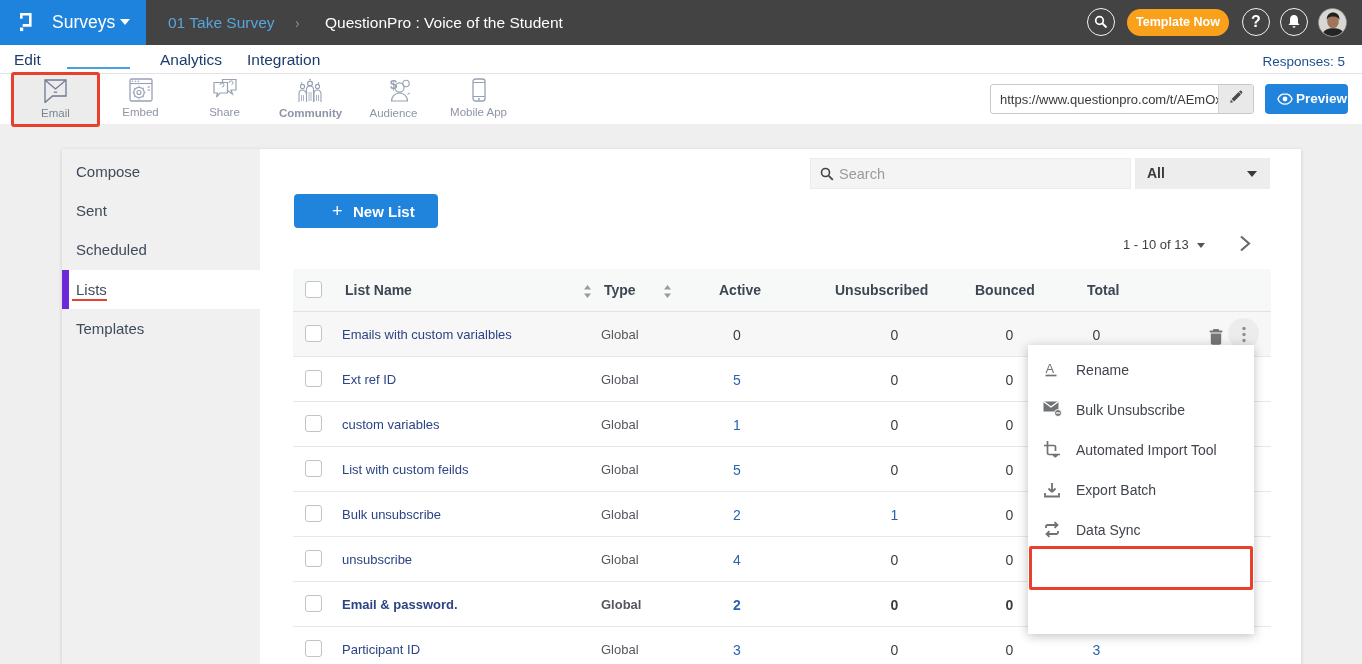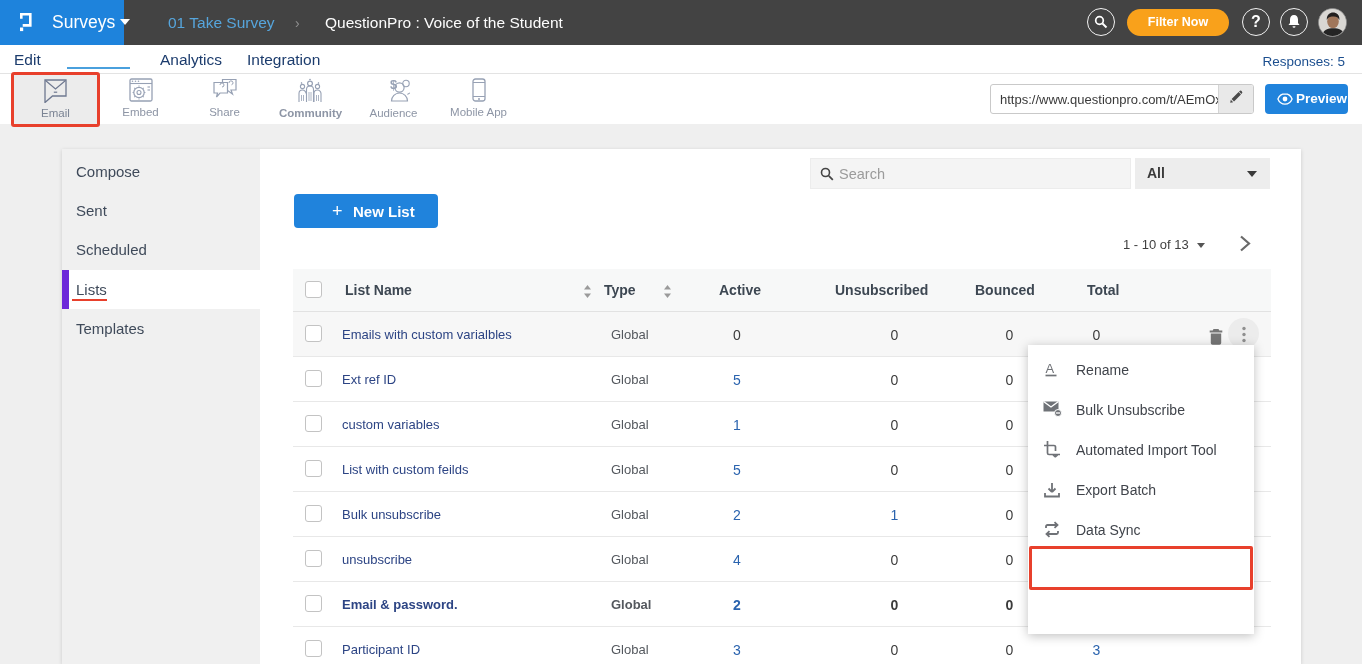--- a/index.html
+++ b/index.html
@@ -2,21 +2,21 @@
 <html><head>
 <meta charset="utf-8">
 <style>
 * { margin:0; padding:0; box-sizing:border-box; }
 html,body { width:1362px; height:664px; overflow:hidden; }
 body { font-family:"Liberation Sans", sans-serif; background:#efefef; position:relative; }
 .abs { position:absolute; }
 
 
 .topbar { position:absolute; left:0; top:0; width:1362px; height:45px; background:#434343; }
-.brand { position:absolute; left:0; top:0; width:124px; height:46px; background:#1e83dc; }
+.brand { position:absolute; left:0; top:0; width:146px; height:46px; background:#1e83dc; }
 .brand .word { position:absolute; left:52px; top:12px; color:#fff; font-size:17.5px; }
 .brand .caret { position:absolute; left:120px; top:19px; width:0; height:0; border-left:5.5px solid transparent; border-right:5.5px solid transparent; border-top:6.5px solid #fff; }
 .crumb1 { position:absolute; left:168px; top:14px; color:#56a5dc; font-size:15.5px; }
 .crumbsep { position:absolute; left:295px; top:14.5px; color:#8f8f8f; font-size:14px; }
 .crumb2 { position:absolute; left:325px; top:14px; color:#fdfdfd; font-size:15.5px; }
 .circbtn { position:absolute; top:8px; width:28px; height:28px; border:1.5px solid #f2f2f2; border-radius:50%; color:#fff; }
 .upgrade { position:absolute; left:1127px; top:9px; width:102px; height:27px; border-radius:13.5px; background:#f9a11b; color:#fff; font-size:12.5px; font-weight:bold; text-align:center; line-height:27px; }
 
 
 .tabs { position:absolute; left:0; top:45px; width:1362px; height:29px; background:#fff; border-bottom:1px solid #e3e3e3; }
@@ -52,21 +52,21 @@
 .pager { position:absolute; left:1123px; top:236.5px; font-size:13px; color:#3f3f3f; }
 .pager .c { display:inline-block; width:0; height:0; border-left:4.5px solid transparent; border-right:4.5px solid transparent; border-top:5.5px solid #555; margin-left:8px; vertical-align:middle; }
 
 
 .thead { position:absolute; left:293px; top:269px; width:978px; height:42.5px; background:#f7f8f8; border-bottom:1px solid #e2e2e2; }
 .row { position:absolute; left:293px; width:978px; height:45px; border-bottom:1px solid #e8e8e8; background:#fff; }
 .row.hov { background:#f7f7f7; }
 .cb { position:absolute; left:12px; width:17px; height:17px; background:#fff; border:1px solid #c3c3c3; border-radius:3px; }
 .hlab { position:absolute; top:13px; font-size:14px; font-weight:bold; color:#3d4752; }
 .cell-name { position:absolute; left:49px; top:15.5px; font-size:13px; color:#2c4484; }
-.cell-type { position:absolute; left:318px; top:15.5px; font-size:13px; color:#54585e; }
+.cell-type { position:absolute; left:308px; top:15.5px; font-size:13px; color:#54585e; }
 .num { position:absolute; top:15px; font-size:14px; color:#3c3c3c; width:40px; text-align:center; }
 .num.blue { color:#2a63ae; }
 .sort { position:absolute; top:15px; }
 
 
 .menu { position:absolute; left:1028px; top:345px; width:226px; height:289px; background:#fff; box-shadow:0 2px 10px rgba(0,0,0,0.25); z-index:10; }
 .mi { position:absolute; left:0; width:100%; height:40px; }
 .mi .ic { position:absolute; left:15px; top:11px; width:18px; height:18px; }
 .mi .tx { position:absolute; left:48px; top:11.5px; font-size:14px; color:#40444b; }
 .redbox-menu { position:absolute; left:1029px; top:546px; width:224px; height:44px; border:3.5px solid #e8402c; border-radius:2px; z-index:12; }
@@ -88,21 +88,21 @@
 <div class="crumb1">01 Take Survey</div>
 <div class="crumbsep">›</div>
 <div class="crumb2">QuestionPro : Voice of the Student</div>
 
 <div class="circbtn" style="left:1087px;">
   <svg style="position:absolute;left:6px;top:6px" width="14" height="14" viewBox="0 0 14 14">
       <circle cx="5.5" cy="5.5" r="3.8" fill="none" stroke="#fff" stroke-width="1.7"></circle>
       <line x1="8.5" y1="8.5" x2="12.5" y2="12.5" stroke="#fff" stroke-width="2"></line>
     </svg>
 </div>
-<div class="upgrade">Filter Now</div>
+<div class="upgrade">Template Now</div>
 <div class="circbtn" style="left:1242px; text-align:center; font-weight:bold; font-size:16px; line-height:25px;">?</div>
 <div class="circbtn" style="left:1280px;">
   <svg style="position:absolute;left:6px;top:5px" width="14" height="15" viewBox="0 0 14 15">
       <path d="M7 1 C4.5 1 3 3 3 5.5 L3 9 L1.5 11 L12.5 11 L11 9 L11 5.5 C11 3 9.5 1 7 1 Z" fill="#fff"></path>
       <path d="M5.5 12.2 a1.5 1.5 0 0 0 3 0 Z" fill="#fff"></path>
     </svg>
 </div>
 <div class="circbtn" style="left:1318px; width:29px; height:29px; border:1px solid #888; background:#cfcdca; overflow:hidden;">
   <svg style="position:absolute;left:0;top:0" width="29" height="29" viewBox="0 0 29 29">
     <rect width="29" height="29" fill="#d9d7d3"></rect>

